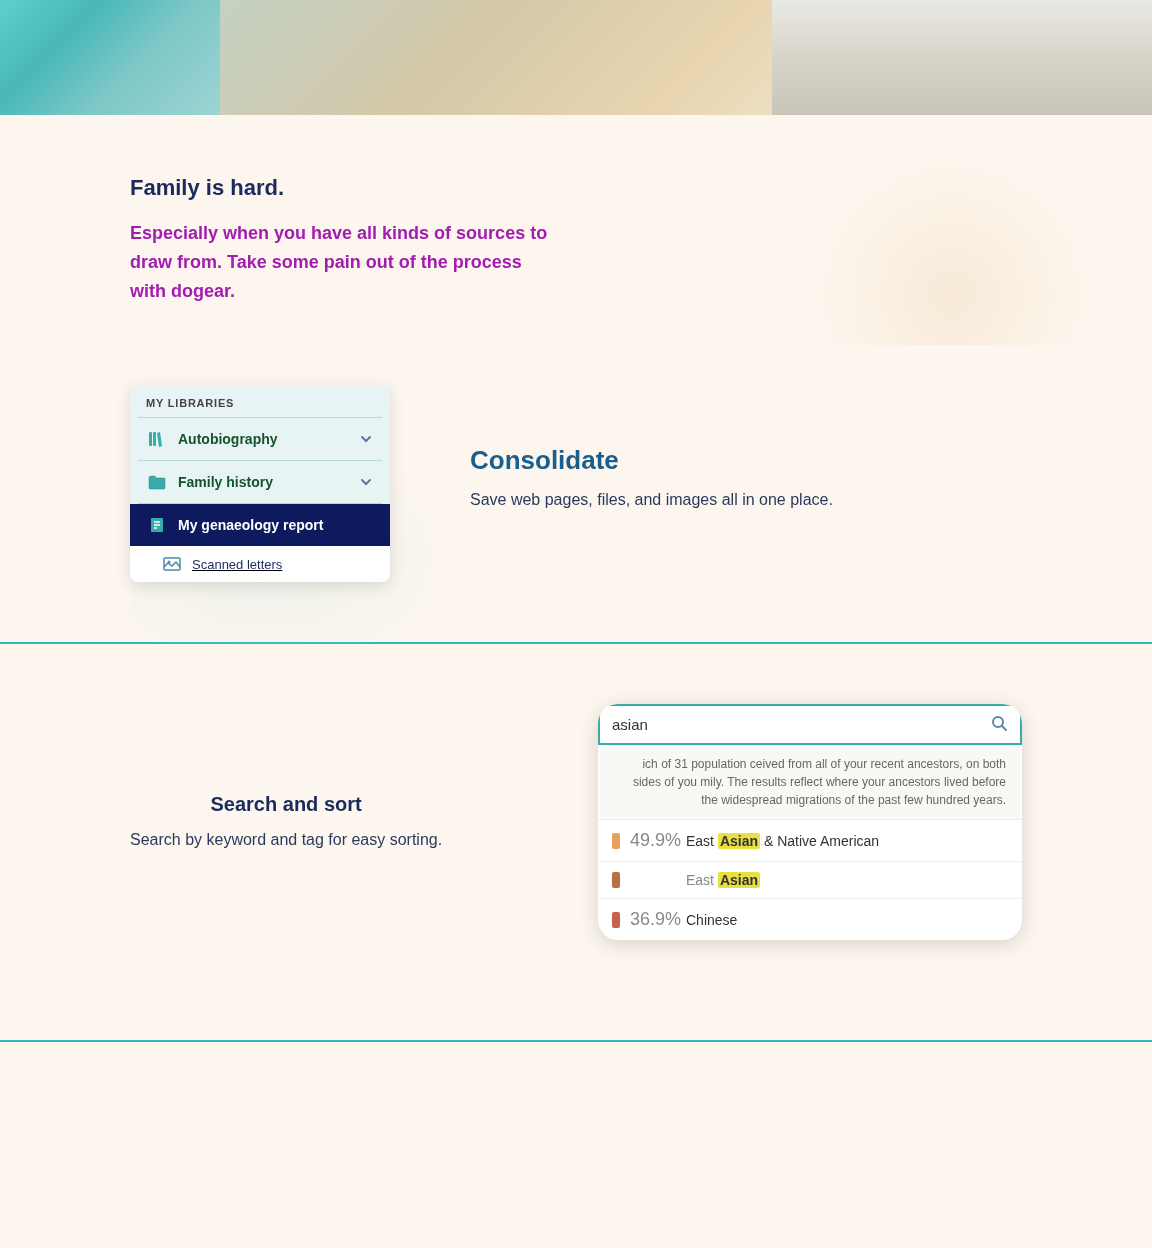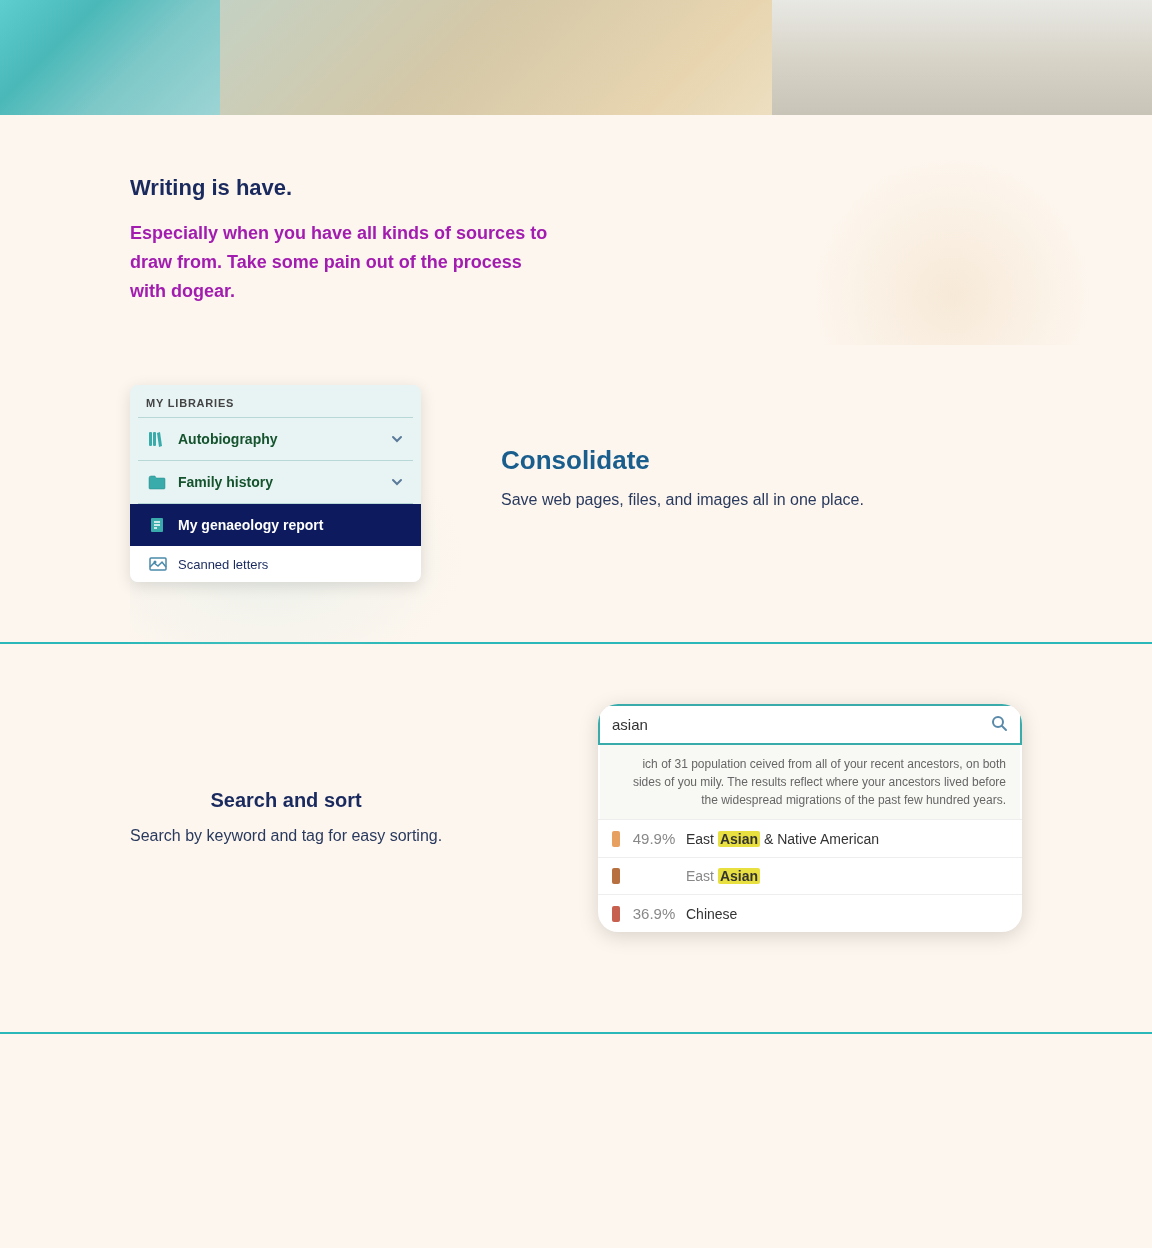--- a/index.html
+++ b/index.html
@@ -76,21 +76,21 @@
       top: 80px;
       width: 340px;
       height: 220px;
       background: radial-gradient(ellipse at 40% 60%, rgba(200, 230, 230, 0.3) 0%, transparent 70%);
     }
 
     .library-card {
       background: #e8f4f4;
       border-radius: 8px;
       padding: 0;
-      width: 291px;
+      width: 260px;
       box-shadow: 0 4px 16px rgba(0,0,0,0.12);
       overflow: hidden;
       position: relative;
       z-index: 1;
       margin-top: 20px;
     }
 
     .library-header {
       padding: 12px 16px 8px 16px;
       font-size: 11px;
@@ -144,22 +144,23 @@
       color: #ffffff;
       font-weight: 600;
     }
     .library-item-active .library-item-icon {
       color: #3aabab;
     }
 
     .library-sub-item {
       display: flex;
       align-items: center;
-      padding: 8px 16px 8px 18px;
+      padding: 8px 16px 8px 32px;
       background: white;
+      text-decoration: underline;
     }
     .library-sub-icon {
       width: 20px;
       height: 20px;
       margin-right: 10px;
       flex-shrink: 0;
       color: #4a8aaa;
     }
     .library-sub-label {
       font-size: 13px;
@@ -261,21 +262,21 @@
       width: 8px;
       height: 16px;
       margin-right: 10px;
       border-radius: 2px;
     }
     .result-bar-orange { background: #e8a060; }
     .result-bar-brown { background: #b87040; }
     .result-bar-red { background: #c86050; }
 
     .result-percent {
-      font-size: 15px;
+      font-size: 18px;
       color: #888;
       width: 48px;
       margin-right: 8px;
       text-align: center;
     }
 
     .result-label {
       font-size: 14px;
       color: #333;
     }
@@ -313,21 +314,21 @@
       width: 100%;
       margin-top: 20px;
     }
   </style>
 </head>
 <body>
 
 <div class="hero-image"></div>
 
 <div class="writing-section">
-  <div class="writing-title">Writing is have.</div>
+  <div class="writing-title">Family is hard.</div>
   <div class="writing-body">Especially when you have all kinds of sources to draw from. Take some pain out of the process with dogear.</div>
 </div>
 
 <div class="libraries-section">
   <div class="library-card">
     <div class="library-header">MY LIBRARIES</div>
     <div class="library-divider"></div>
 
     <div class="library-item">
       <span class="library-item-icon">

